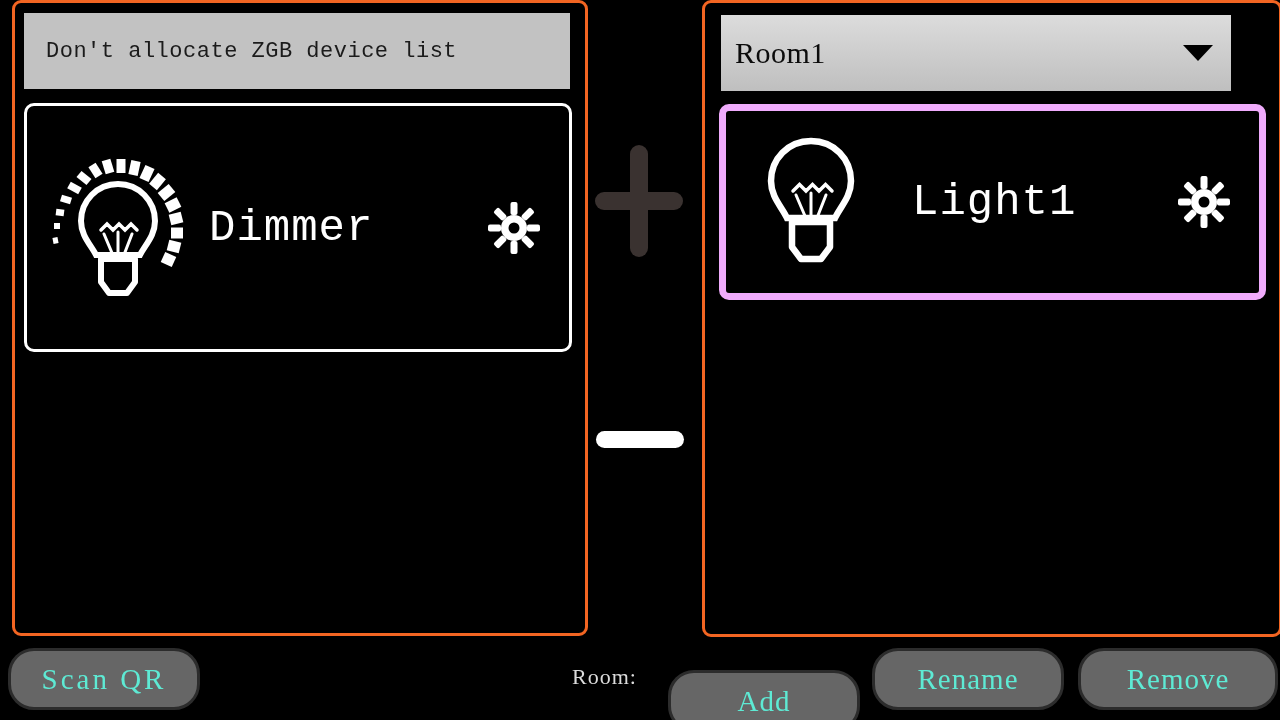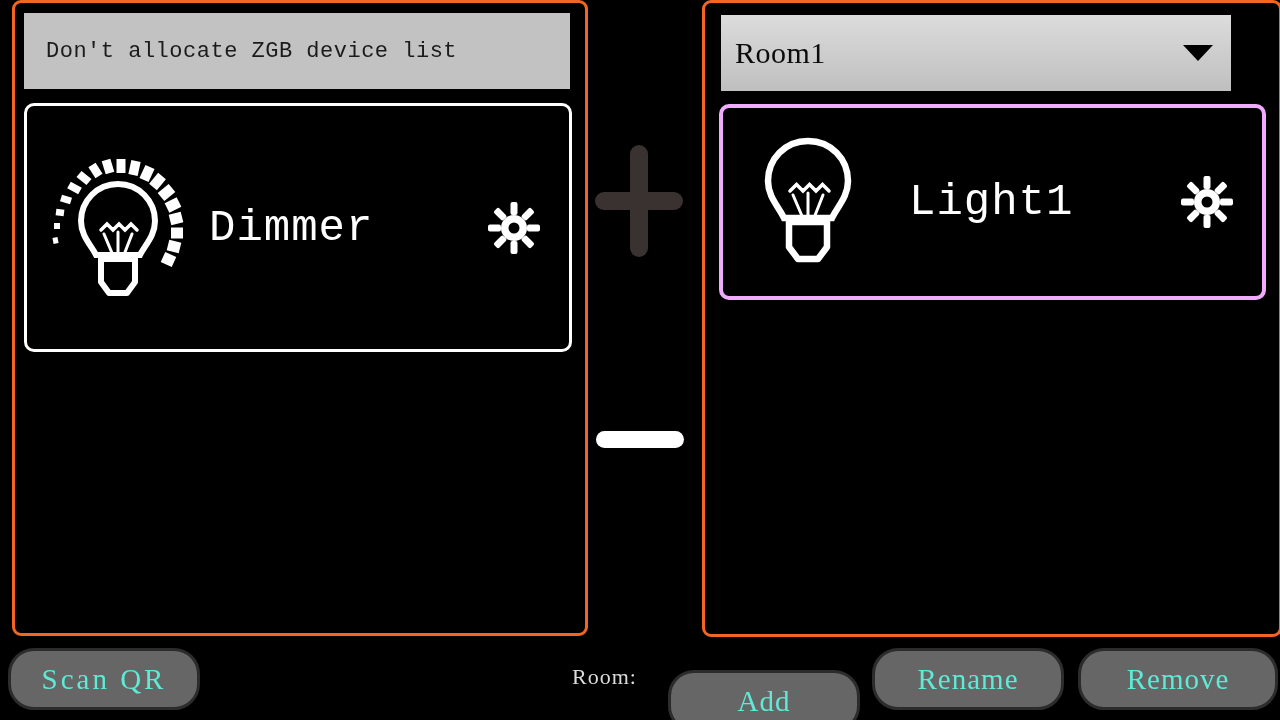--- a/index.html
+++ b/index.html
@@ -75,21 +75,21 @@
   
   .device-row {
     position: absolute;
     box-sizing: border-box;
     border-radius: 10px;
     background: #000000;
     display: flex;
     align-items: center;
   }
   .device-row.sel-white  { border: 3px solid #ffffff; }
-  .device-row.sel-orange { border: 4px solid #f0abfc; }
+  .device-row.sel-orange { border: 7px solid #f0abfc; }
 
   #device-row-dimmer { left: 9px;  top: 100px; width: 548px; height: 249px; }
   #device-row-light1 { left: 14px; top: 101px; width: 547px; height: 196px; }
 
   .device-icon {
     flex: 0 0 auto;
     display: flex;
     align-items: center;
     justify-content: center;
   }

